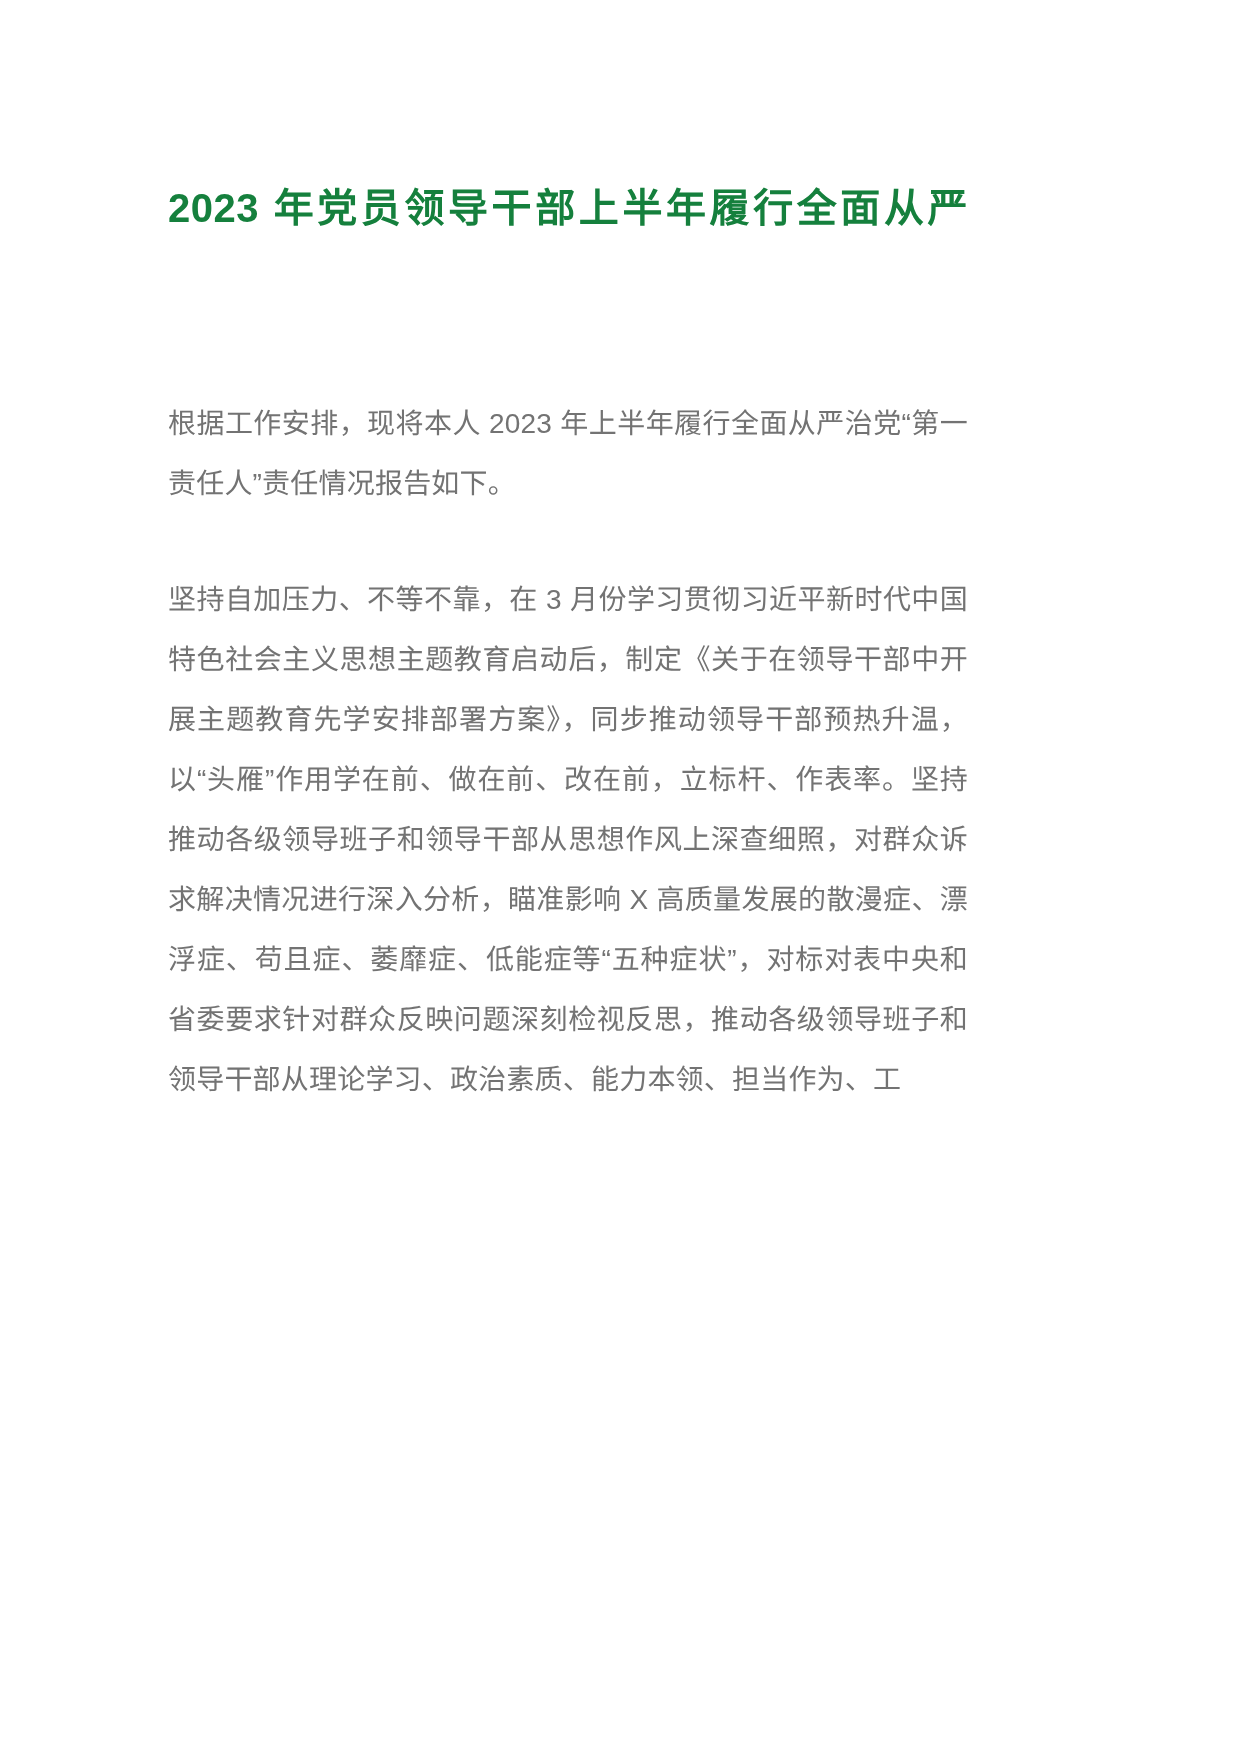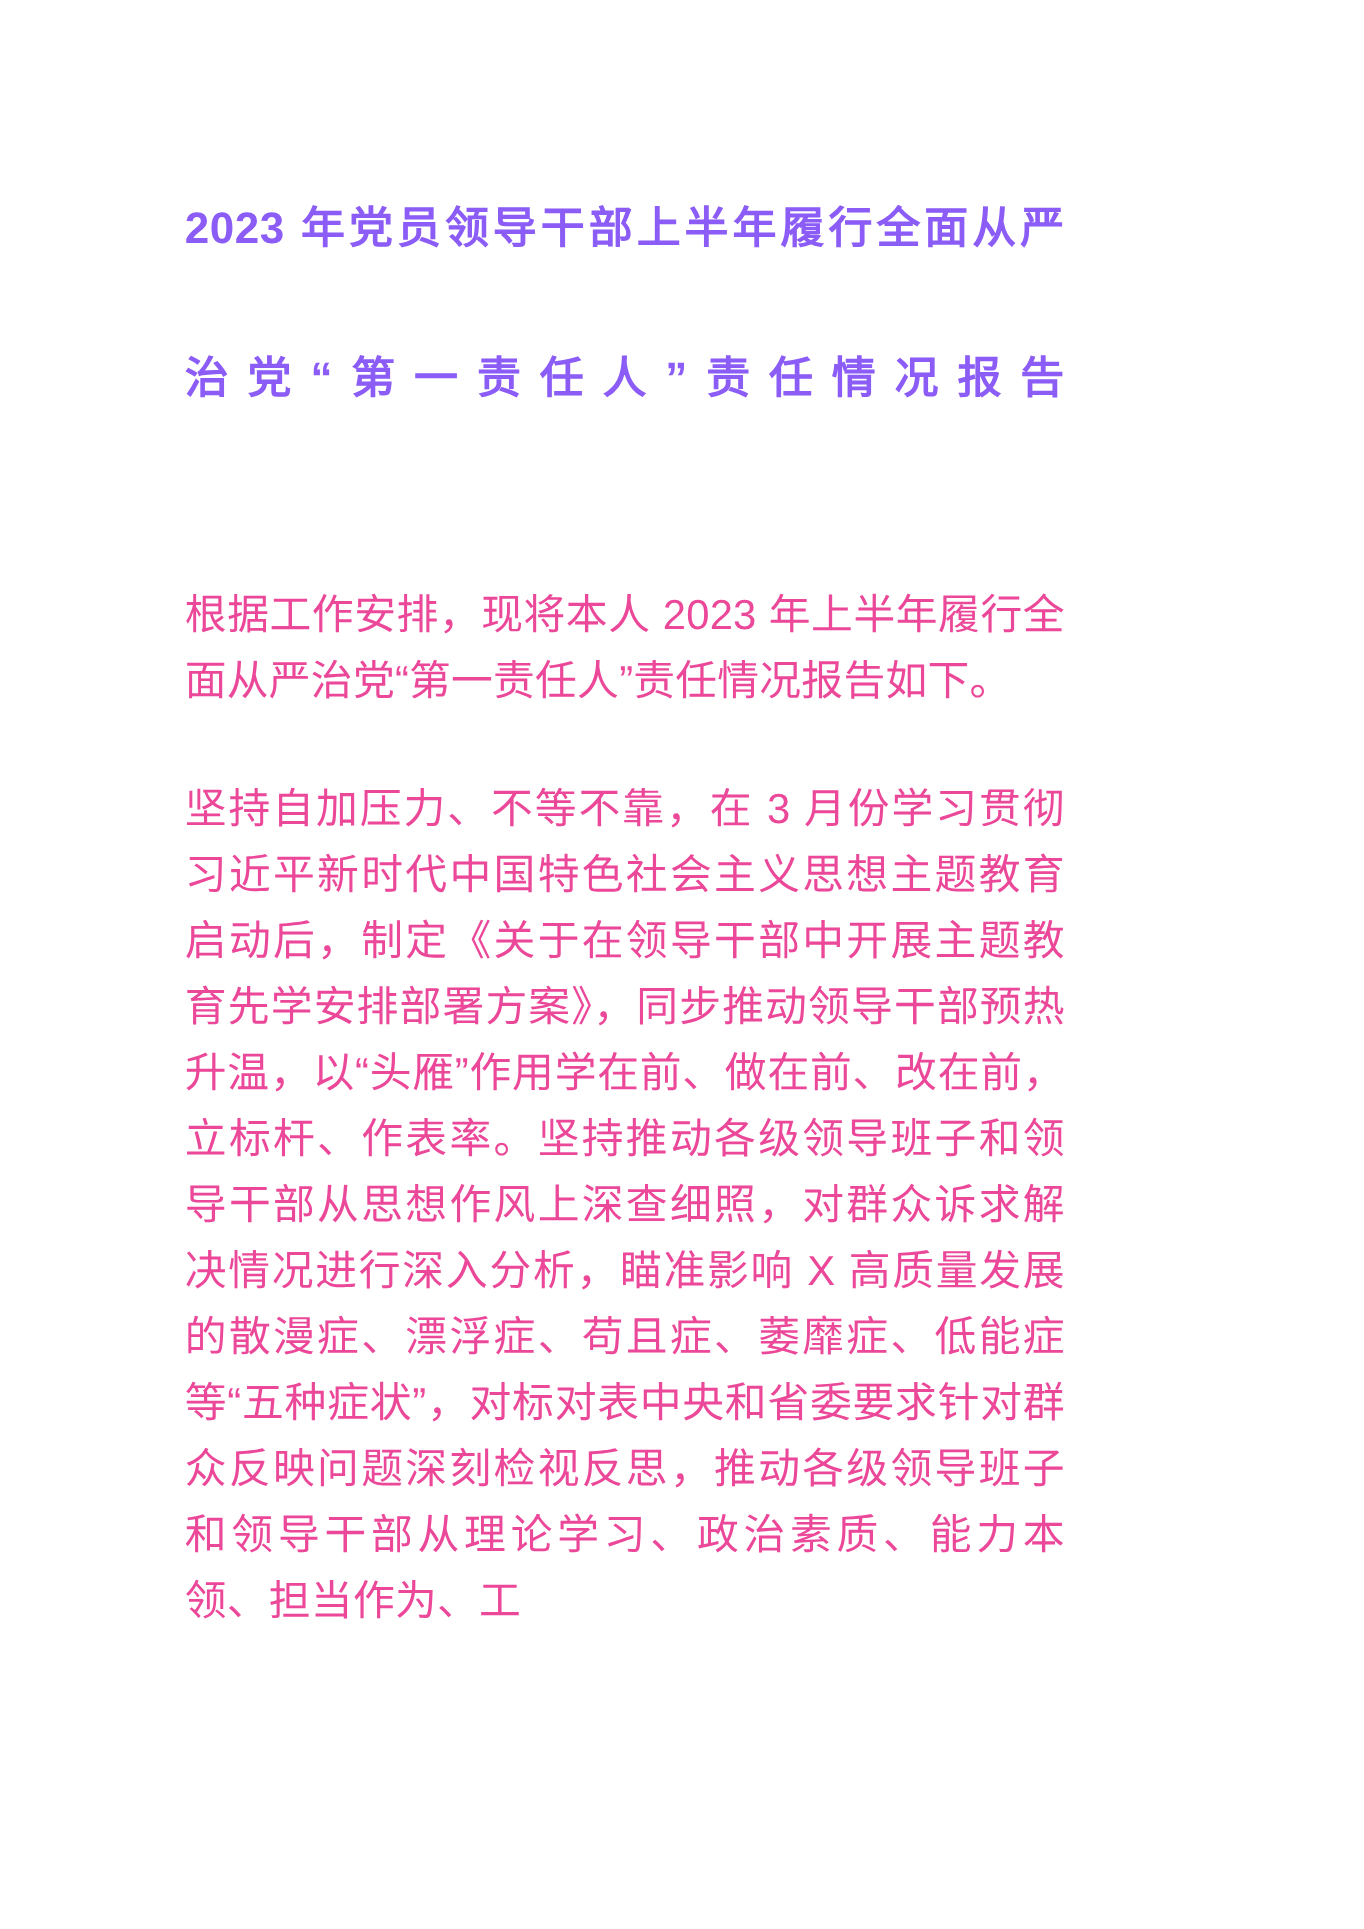--- a/index.html
+++ b/index.html
@@ -36,65 +36,64 @@
   
   .doc-title {
     margin: 0;
     padding: 0;
     font-size: 40px;
     font-weight: 700;
     line-height: 136px;
     text-align: justify;
     text-align-last: justify;
     letter-spacing: 0.5px;
-    color: #8b5cf6;
+    color: #15803d;
   }
   .doc-title .title-line {
     display: block;
     text-align: justify;
     text-align-last: justify;
     white-space: nowrap;
   }
   .title-block {
     margin-top: 140px;
   }
 
   
   .body-block {
     margin-top: 118px;
   }
   .para {
     margin: 0 0 56px 0;
-    font-size: 38px;
+    font-size: 28px;
     line-height: 60px;
     text-align: justify;
     text-justify: inter-ideograph;
     text-indent: 0;
-    color: #ec4899;
+    color: #737373;
     letter-spacing: 0.2px;
   }
   .para:last-child {
     margin-bottom: 0;
   }
 
   
   .para-lead {
     text-indent: 0;
   }
 </style>
 </head>
 <body>
 
 <div class="page">
   <div class="content">
 
     <div class="title-block">
       <h1 class="doc-title">
         <span class="title-line">2023 年党员领导干部上半年履行全面从严</span>
-        <span class="title-line">治党“第一责任人”责任情况报告</span>
       </h1>
     </div>
 
     <div class="body-block">
       <p class="para para-lead">根据工作安排，现将本人 2023 年上半年履行全面从严治党“第一责任人”责任情况报告如下。</p>
       <p class="para">坚持自加压力、不等不靠，在 3 月份学习贯彻习近平新时代中国特色社会主义思想主题教育启动后，制定《关于在领导干部中开展主题教育先学安排部署方案》，同步推动领导干部预热升温，以“头雁”作用学在前、做在前、改在前，立标杆、作表率。坚持推动各级领导班子和领导干部从思想作风上深查细照，对群众诉求解决情况进行深入分析，瞄准影响 X 高质量发展的散漫症、漂浮症、苟且症、萎靡症、低能症等“五种症状”，对标对表中央和省委要求针对群众反映问题深刻检视反思，推动各级领导班子和领导干部从理论学习、政治素质、能力本领、担当作为、工</p>
     </div>
 
   </div>
 </div>

